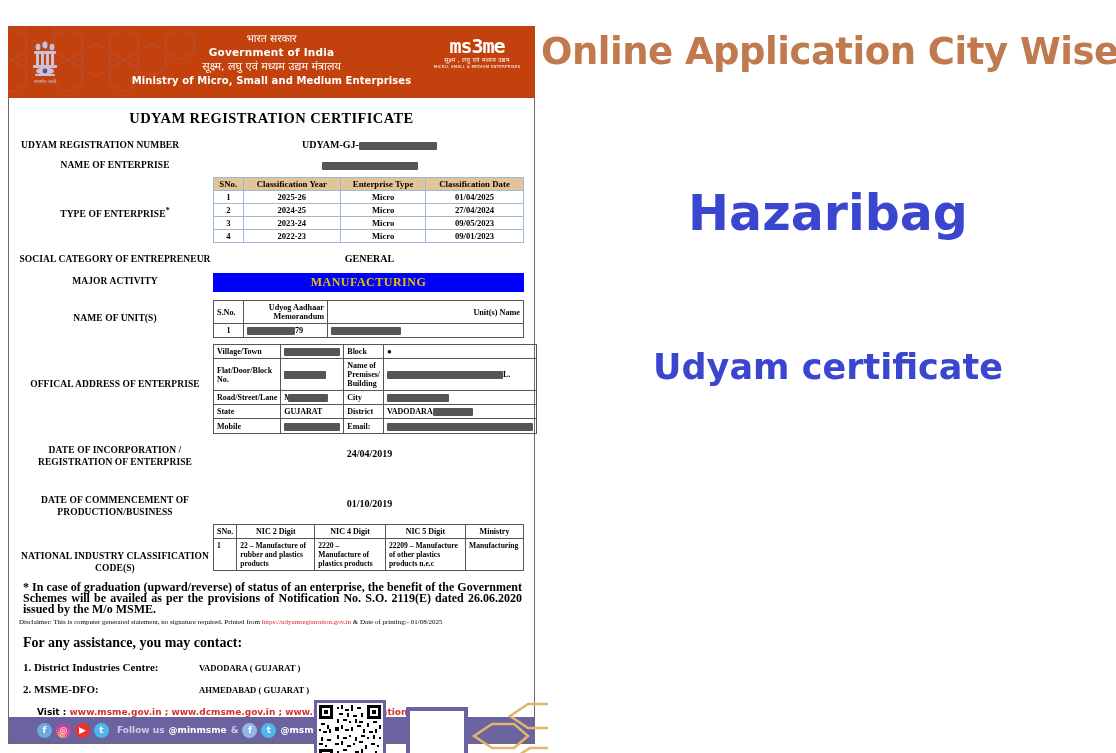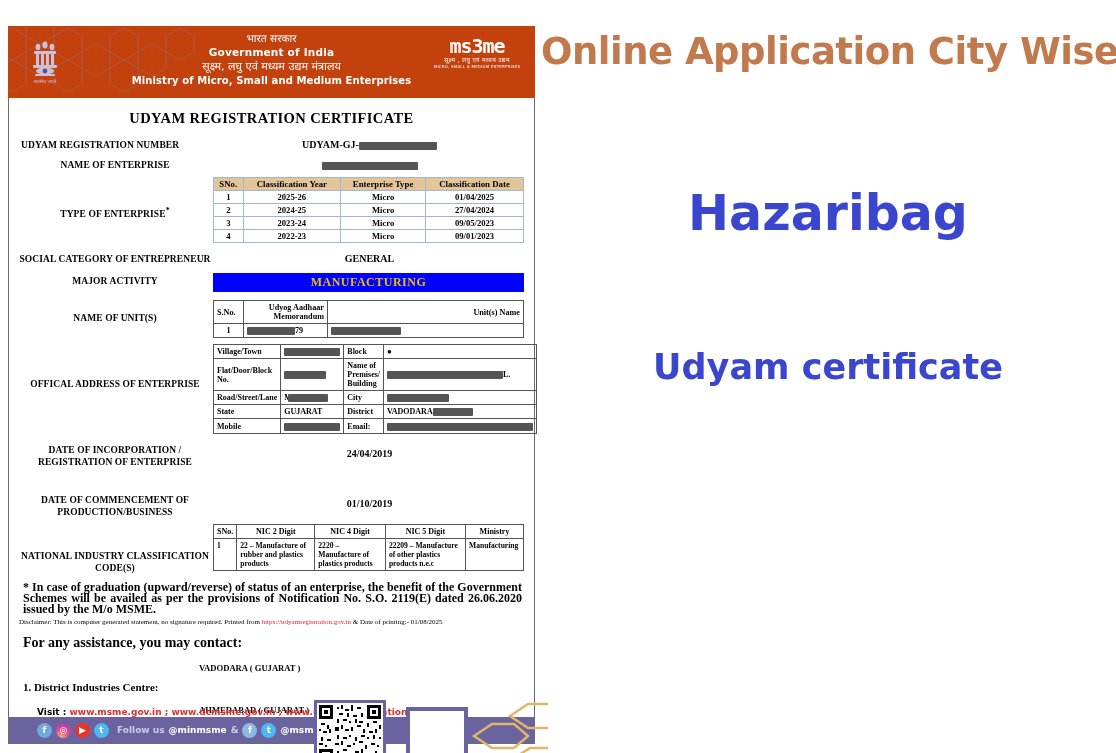--- a/index.html
+++ b/index.html
@@ -114,21 +114,21 @@
     font-size: 12px; font-weight: bold; line-height: 11px;
     padding: 2px 4px 0 6px; text-align: justify;
   }
   .disclaimer {
     font-size: 7px; line-height: 10px; padding: 2px 2px 0 2px;
     white-space: nowrap;
   }
   .disclaimer .lnk { color: #d23; }
   .assist { font-size: 14px; font-weight: bold; padding: 8px 0 0 6px;}
   .contact { display:flex; padding: 10px 0 0 6px; font-size: 11px; font-weight: bold;}
-  .contact .cl { width: 176px; margin-top: 20px; }
+  .contact .cl { width: 176px; }
   .contact .cv { font-size: 8.6px; padding-top:2px;}
 
   .visit {
     position: absolute; left: 0; right: 0; bottom: 26px;
     font-size: 9px; font-weight: bold;
     font-family: "DejaVu Sans", sans-serif;
     padding-left: 28px;
   }
   .visit .red { color: #d2322d; }
   .social {

